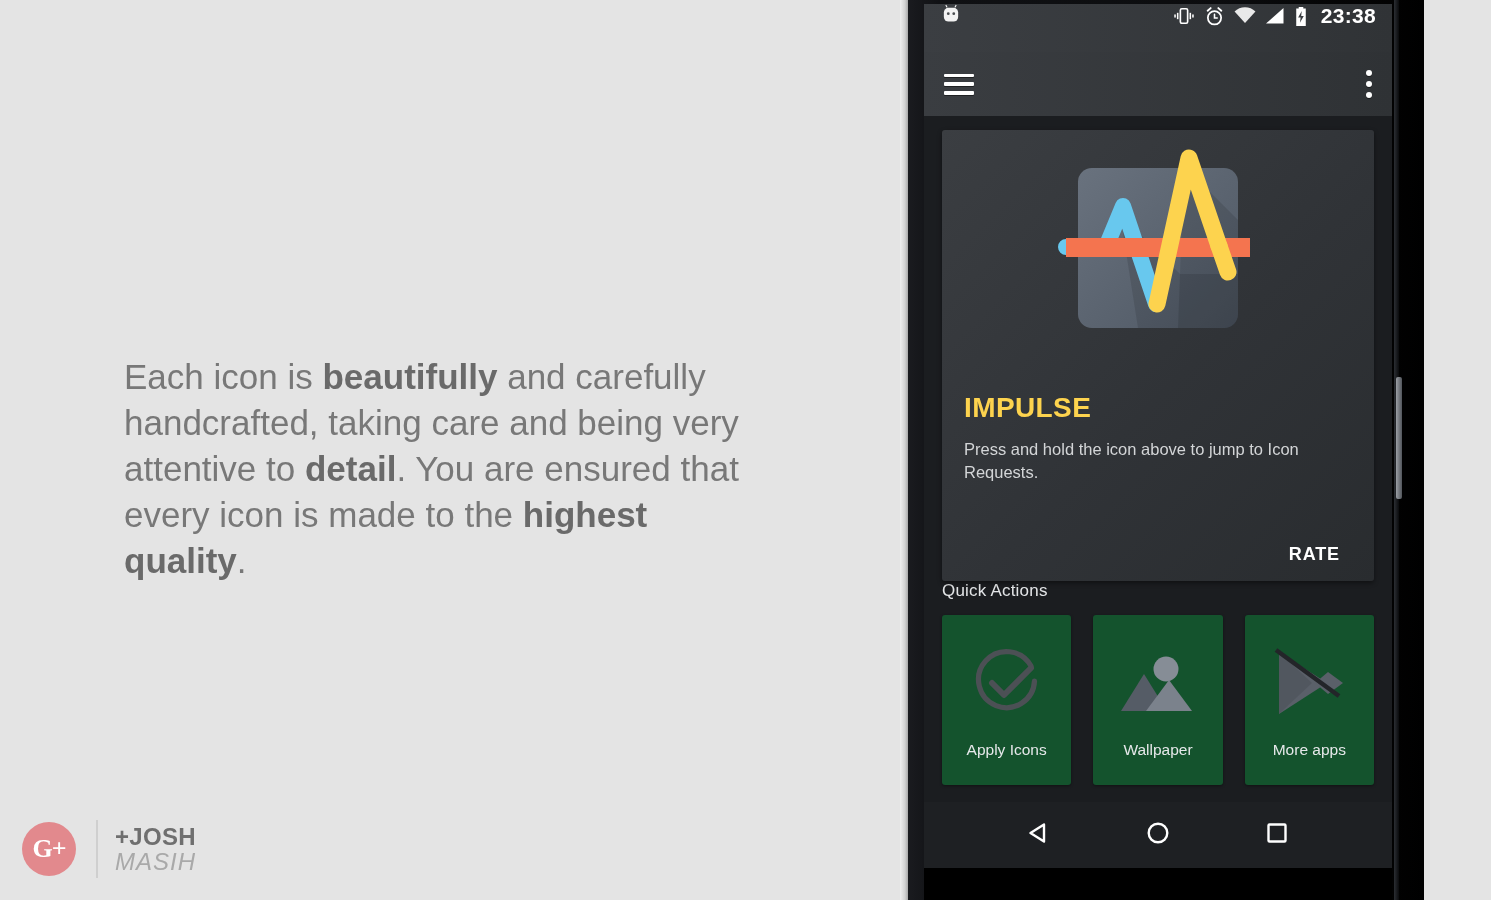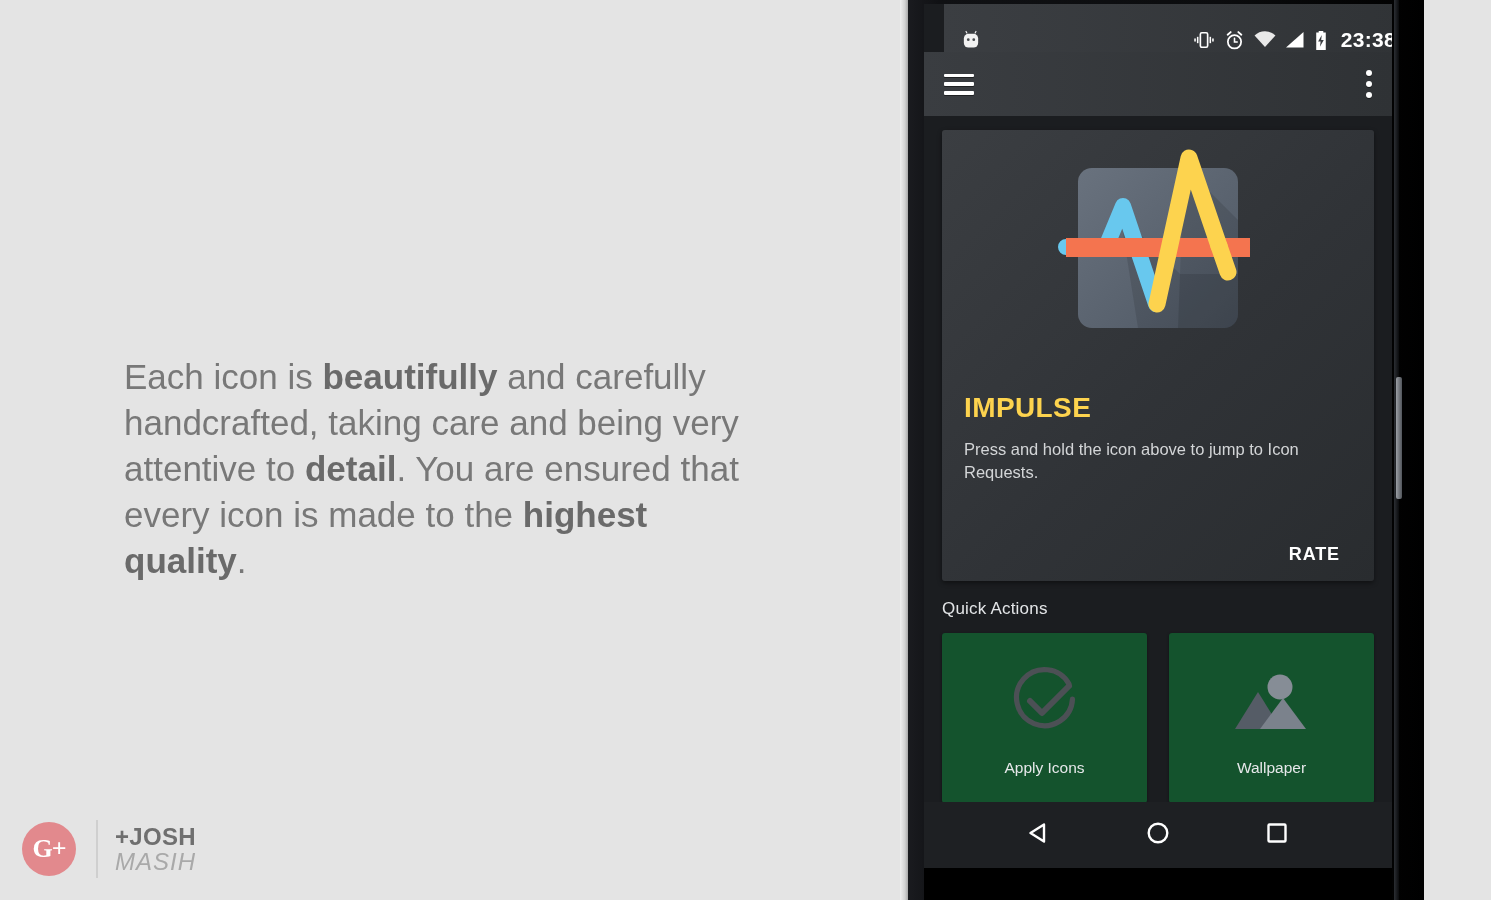--- a/index.html
+++ b/index.html
@@ -61,21 +61,21 @@
   
   #screen {
     position: absolute; left: 24px; top: 12px; width: 468px; height: 864px;
     background: #1b1d20; overflow: hidden;
   }
 
   
   #status-bar {
     position: relative; height: 48px; width: 100%;
     background: linear-gradient(to right, #3b3e42, #303336);
-    display: flex; align-items: flex-end; padding: 0 16px; margin-left: 20px;
+    display: flex; align-items: flex-start; padding: 0 16px;
   }
   #status-left { display: flex; align-items: center; gap: 6px; }
   #status-right { margin-left: auto; display: flex; align-items: center; gap: 9px; }
   .sicon { display: block; }
   #clock { color: #fff; font-size: 21px; font-weight: bold; letter-spacing: 0.3px; margin-left: 4px; }
 
   
   #toolbar {
     position: relative; height: 64px; width: 100%;
     background: linear-gradient(to right, #3a3d41, #2f3235);
@@ -107,21 +107,21 @@
   #app-desc {
     margin-top: 14px; font-size: 16.5px; line-height: 23px; color: #d3d5d7; font-weight: 300;
   }
   #rate-button {
     position: absolute; right: 34px; bottom: 16px;
     font-size: 18px; font-weight: bold; color: #ffffff; letter-spacing: 0.9px;
   }
 
   
   #quick-actions-label {
-    margin-top: 18px; font-size: 17px; color: #e3e5e7; font-weight: 400; letter-spacing: 0.2px;
+    font-size: 17px; color: #e3e5e7; font-weight: 400; letter-spacing: 0.2px;
   }
   #qa-row { display: flex; gap: 22px; margin-top: 14px; }
   .qa-card {
     flex: 1; height: 170px; border-radius: 3px;
     background: #14532d;
     display: flex; flex-direction: column; align-items: center; justify-content: center;
     box-shadow: 0 1px 3px rgba(0,0,0,0.4);
   }
   .qa-icon { height: 84px; display: flex; align-items: center; justify-content: center; }
   .qa-label { margin-top: 16px; font-size: 15.5px; color: #e6e8ea; font-weight: 300; }
@@ -262,20 +262,31 @@
             <div class="qa-icon">
               <svg width="78" height="78" viewBox="0 0 78 78">
                 <circle cx="47" cy="25" r="12.5" fill="#868d96"></circle>
                 <polygon points="25,30 48,67 2,67" fill="#555c66"></polygon>
                 <polygon points="50,36 73,67 27,67" fill="#7b828c"></polygon>
               </svg>
             </div>
             <div class="qa-label">Wallpaper</div>
           </div>
 
+          <div class="qa-card">
+            <div class="qa-icon">
+              <svg width="78" height="78" viewBox="0 0 78 78">
+                <polygon points="9,8 57,39 9,70" fill="#5a6069"></polygon>
+                <polygon points="9,8 9,70 42,39" fill="#4a5057" opacity="0.55"></polygon>
+                <polygon points="58,28 73,39 58,50 45,39" fill="#5a6069"></polygon>
+                <path d="M6 6 L69 52" stroke="#232529" stroke-width="4.5" fill="none"></path>
+              </svg>
+            </div>
+            <div class="qa-label">More apps</div>
+          </div>
 
         </div>
       </div>
 
       <div id="nav-bar">
         <div>
           <svg width="28" height="28" viewBox="0 0 28 28">
             <path d="M19 5.5 L5.5 14 L19 22.5 Z" fill="none" stroke="#fff" stroke-width="2.4" stroke-linejoin="round"></path>
           </svg>
         </div>

